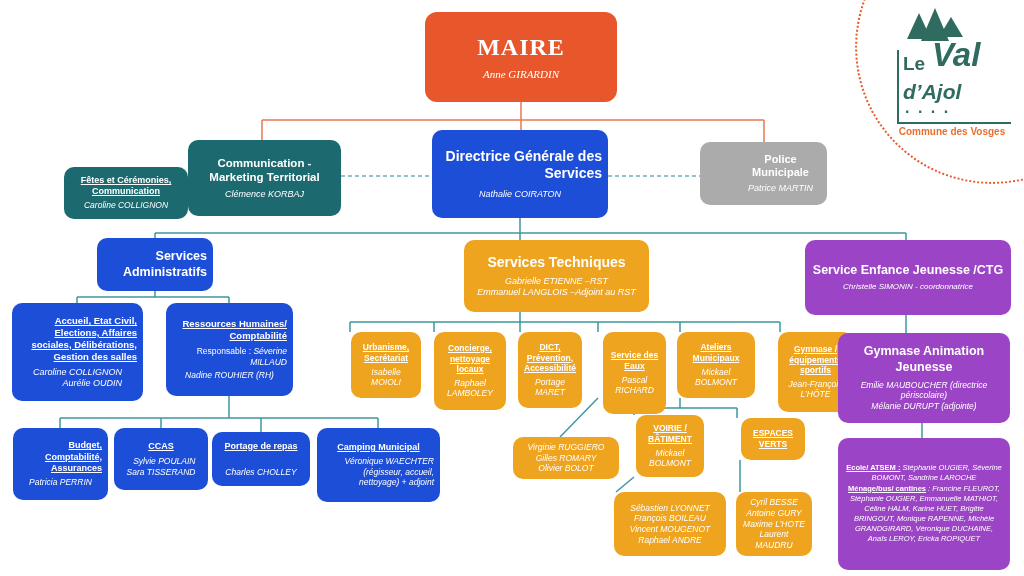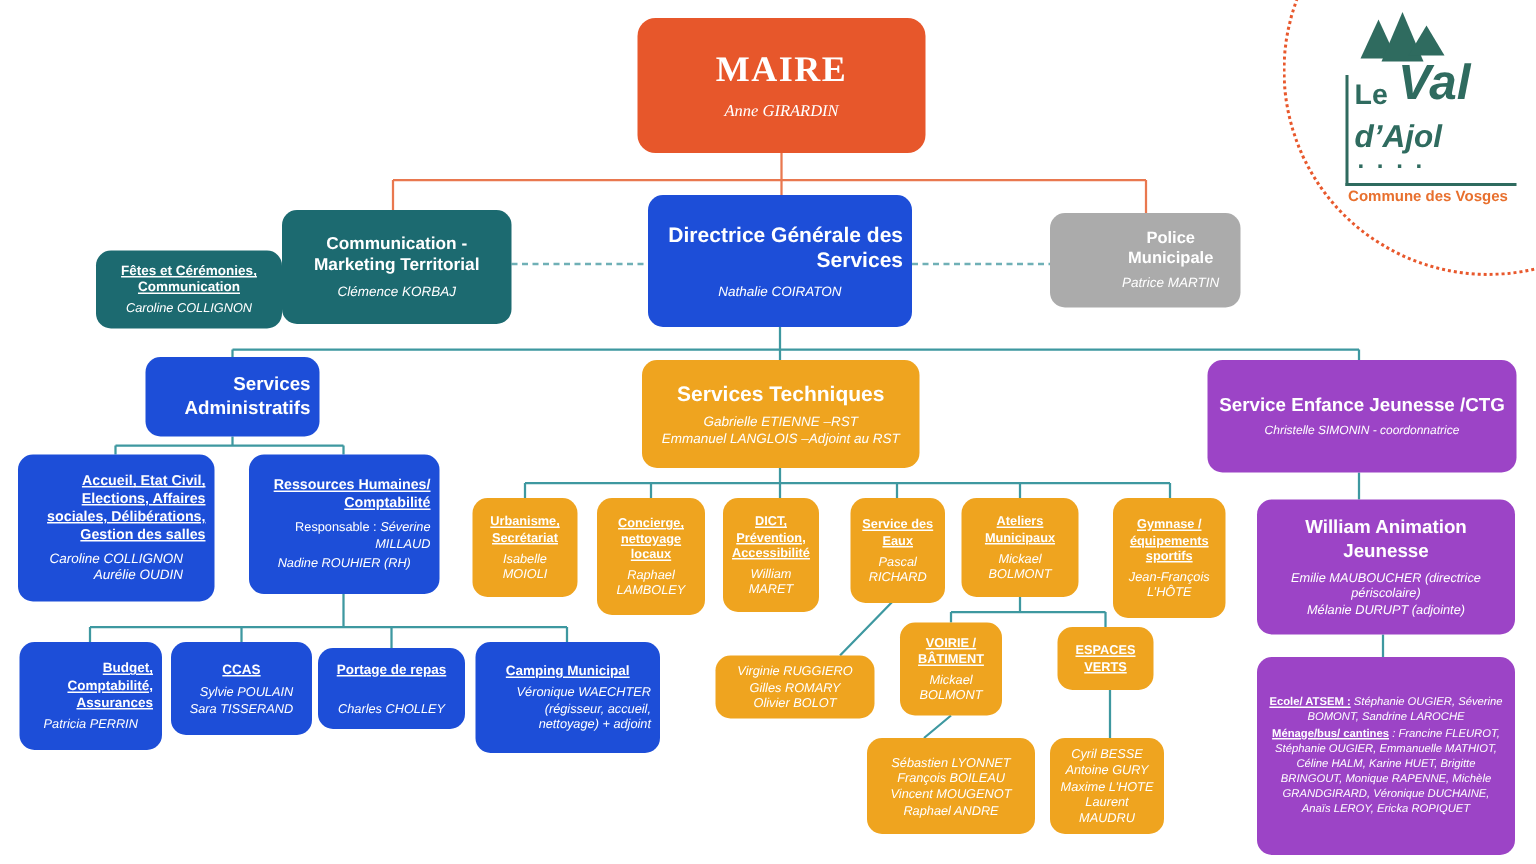--- a/index.html
+++ b/index.html
@@ -6,21 +6,21 @@
   #stage{position:relative;width:1024px;height:576px;overflow:hidden;background:#ffffff;
          font-family:"Liberation Sans", sans-serif;}
   #wires{position:absolute;left:0;top:0;width:1024px;height:576px;z-index:0;}
   .box{position:absolute;z-index:2;border-radius:10px;color:#fff;box-sizing:border-box;
        display:flex;flex-direction:column;align-items:center;justify-content:center;
        text-align:center;padding:4px 6px;line-height:1.25;}
   .orange{background:#E7572B;font-family:Liberation Serif, serif;}
   .dteal{background:#1C6A70;}
   .teal{background:#1d4ed8;text-align:right;}
   .gray{background:#ABABAB;padding-left:40px;}
-  .gold{background:#EFA41F;}
+  .gold{background:#EFA41F;margin-left:36px;}
   .purple{background:#9C44C6;align-items:center;}
   .t{font-weight:700;}
   .u{text-decoration:underline;}
   .n{font-style:italic;}
   .pre{white-space:pre-line;}
   .f75{font-size:7.5px;line-height:1.35;}
   .f8{font-size:8px;}
   .f85{font-size:8.5px;}
   .f9{font-size:9px;}
   .f95{font-size:9.5px;}
@@ -151,24 +151,24 @@
     <div class="n f85 mt3">Isabelle MOIOLI</div>
   </div>
 
   <div class="box gold" style="left:398px;top:332px;width:72px;height:78px;">
     <div class="t u f85">Concierge, nettoyage locaux</div>
     <div class="n f85 mt3">Raphael LAMBOLEY</div>
   </div>
 
   <div class="box gold" style="left:482px;top:332px;width:64px;height:76px;">
     <div class="t u f85">DICT, Prévention, Accessibilité</div>
-    <div class="n f85 mt3">William MARET</div>
-  </div>
-
-  <div class="box gold" style="left:567px;top:332px;width:63px;height:70px;">
+    <div class="n f85 mt3">Portage MARET</div>
+  </div>
+
+  <div class="box gold" style="left:567px;top:332px;width:63px;height:82px;">
     <div class="t u f85">Service des Eaux</div>
     <div class="n f85 mt3">Pascal RICHARD</div>
   </div>
 
   <div class="box gold" style="left:641px;top:332px;width:78px;height:66px;">
     <div class="t u f85">Ateliers Municipaux</div>
     <div class="n f85 mt3">Mickael BOLMONT</div>
   </div>
 
   <div class="box gold" style="left:742px;top:332px;width:75px;height:80px;">
@@ -199,21 +199,21 @@
   </div>
 
   <div class="box gold" style="left:700px;top:492px;width:76px;height:64px;">
     <div class="n f85 pre">Cyril BESSE
 Antoine GURY
 Maxime L’HOTE
 Laurent MAUDRU</div>
   </div>
 
   <div class="box purple" style="left:838px;top:333px;width:172px;height:90px;">
-    <div class="t f125">William Animation Jeunesse</div>
+    <div class="t f125">Gymnase Animation Jeunesse</div>
     <div class="n f85 mt4 pre">Emilie MAUBOUCHER (directrice périscolaire)
 Mélanie DURUPT (adjointe)</div>
   </div>
 
   <div class="box purple" style="left:838px;top:438px;width:172px;height:132px;padding:6px 8px;">
     <p class="eline f75"><span class="t u">Ecole/ ATSEM :</span><span class="n"> Stéphanie OUGIER, Séverine BOMONT, Sandrine LAROCHE</span></p>
     <p class="eline f75"><span class="t u">Ménage/bus/ cantines</span><span class="n"> : Francine FLEUROT, Stéphanie OUGIER, Emmanuelle MATHIOT, Céline HALM, Karine HUET, Brigitte BRINGOUT, Monique RAPENNE, Michèle GRANDGIRARD,  Véronique DUCHAINE, Anaïs LEROY, Ericka ROPIQUET</span></p>
   </div>
 
 </div>

